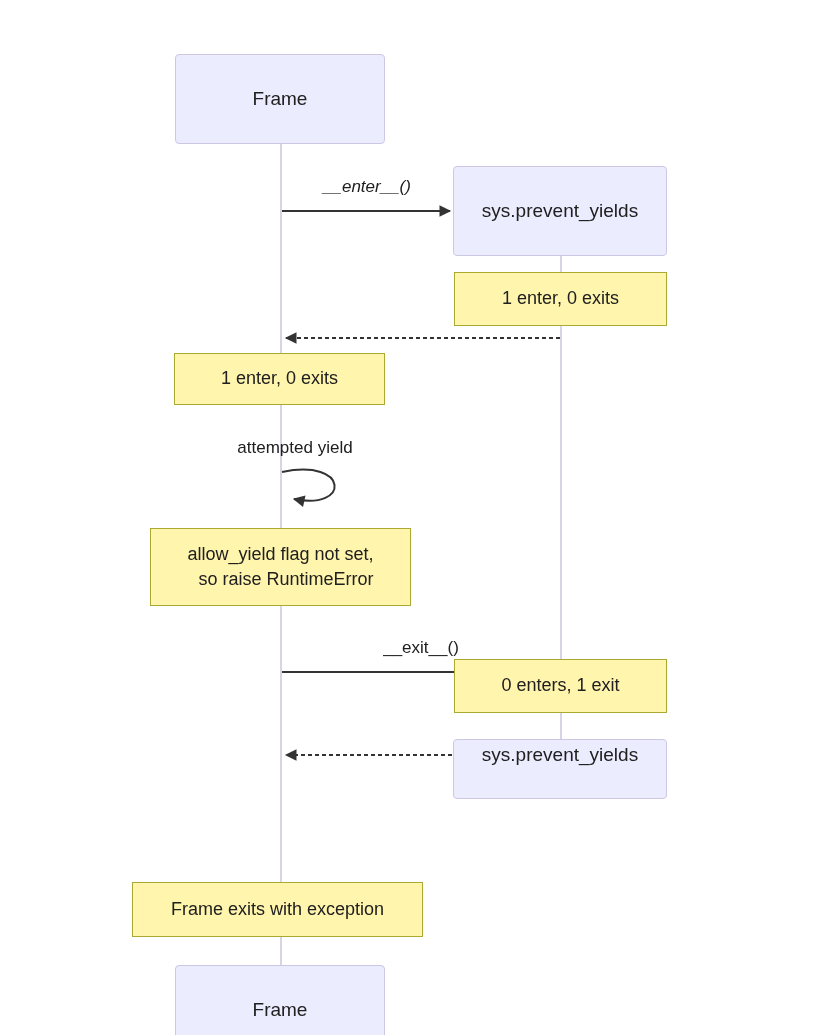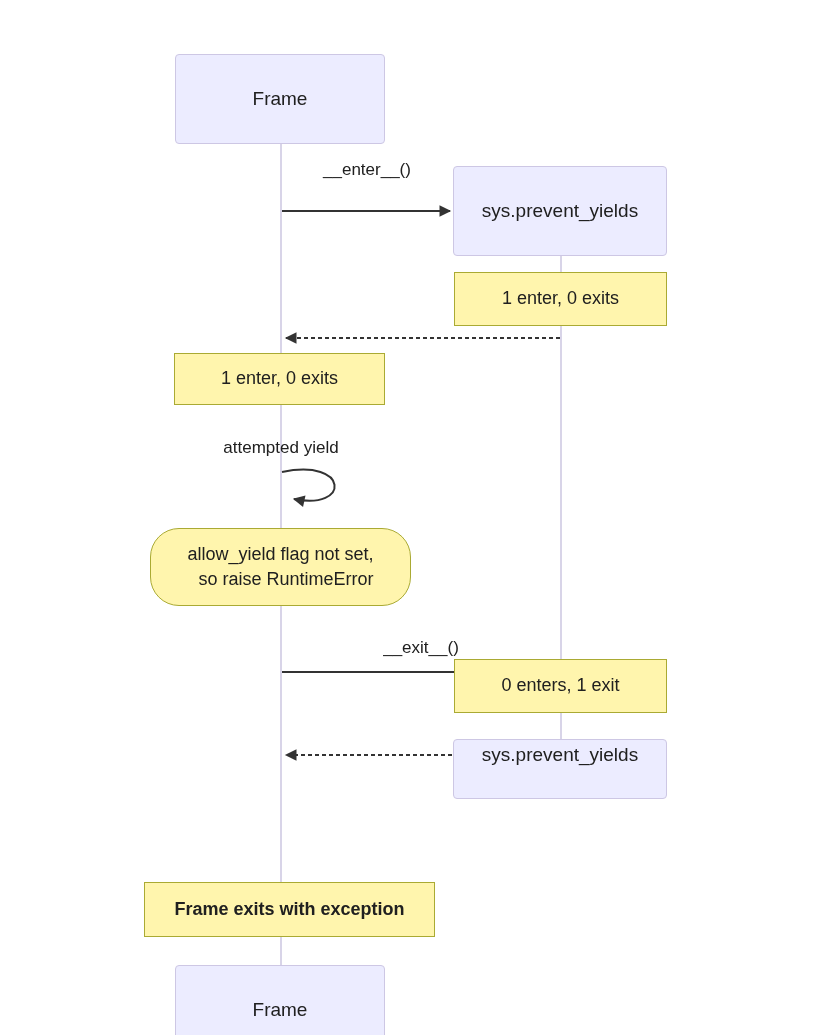--- a/index.html
+++ b/index.html
@@ -57,34 +57,34 @@
     align-items: center;
     justify-content: center;
     font-size: 18px;
     text-align: right;
     white-space: pre-line;
     line-height: 1.4;
     color: var(--text);
   }
   #note-sys-enter   { left: 454px; top: 236px; width: 213px; height: 54px; }
   #note-frame-enter { left: 174px; top: 317px; width: 211px; height: 52px; }
-  #note-runtime     { left: 150px; top: 492px; width: 261px; height: 78px; border-radius: 29px; }
+  #note-runtime     { left: 150px; top: 492px; width: 261px; height: 78px; }
   #note-sys-exit    { left: 454px; top: 623px; width: 213px; height: 54px; }
   #note-balanced    { left: 130px; top: 777px; width: 300px; height: 55px; }
-  #note-exception   { left: 144px; top: 846px; width: 291px; height: 55px; font-weight: bold; }
+  #note-exception   { left: 132px; top: 846px; width: 291px; height: 55px; }
 
   .msg-label {
     position: absolute;
     transform: translateX(-50%);
     font-size: 17px;
     white-space: nowrap;
     color: var(--text);
   }
-  #label-enter { left: 367px; top: 124px; }
-  #label-self  { left: 281px; top: 402px; }
+  #label-enter { left: 367px; top: 141px; font-style: italic; }
+  #label-self  { left: 295px; top: 402px; }
   #label-exit  { left: 421px; top: 602px; }
 
   svg.arrows {
     position: absolute;
     left: 0; top: 0;
     pointer-events: none;
   }
   .msg {
     stroke: var(--arrow);
     stroke-width: 2;

